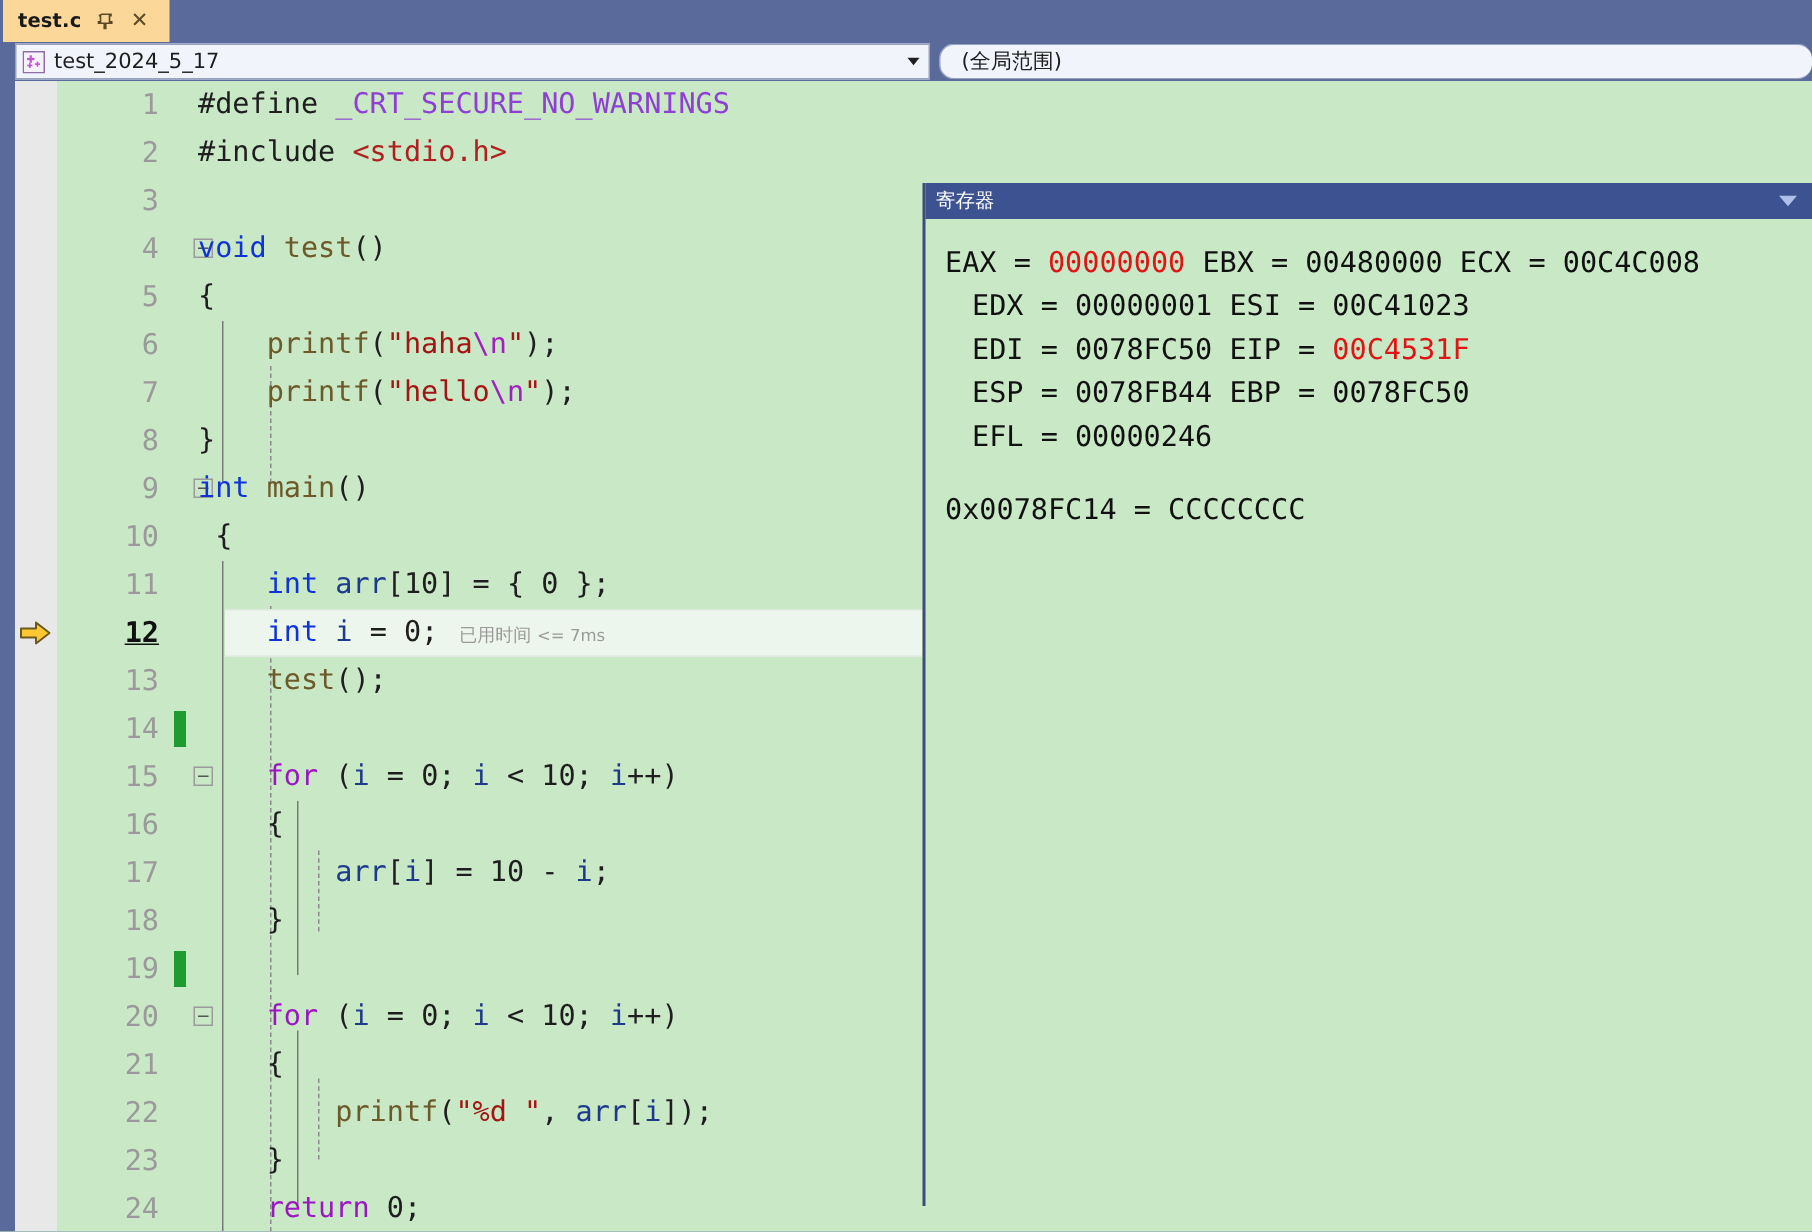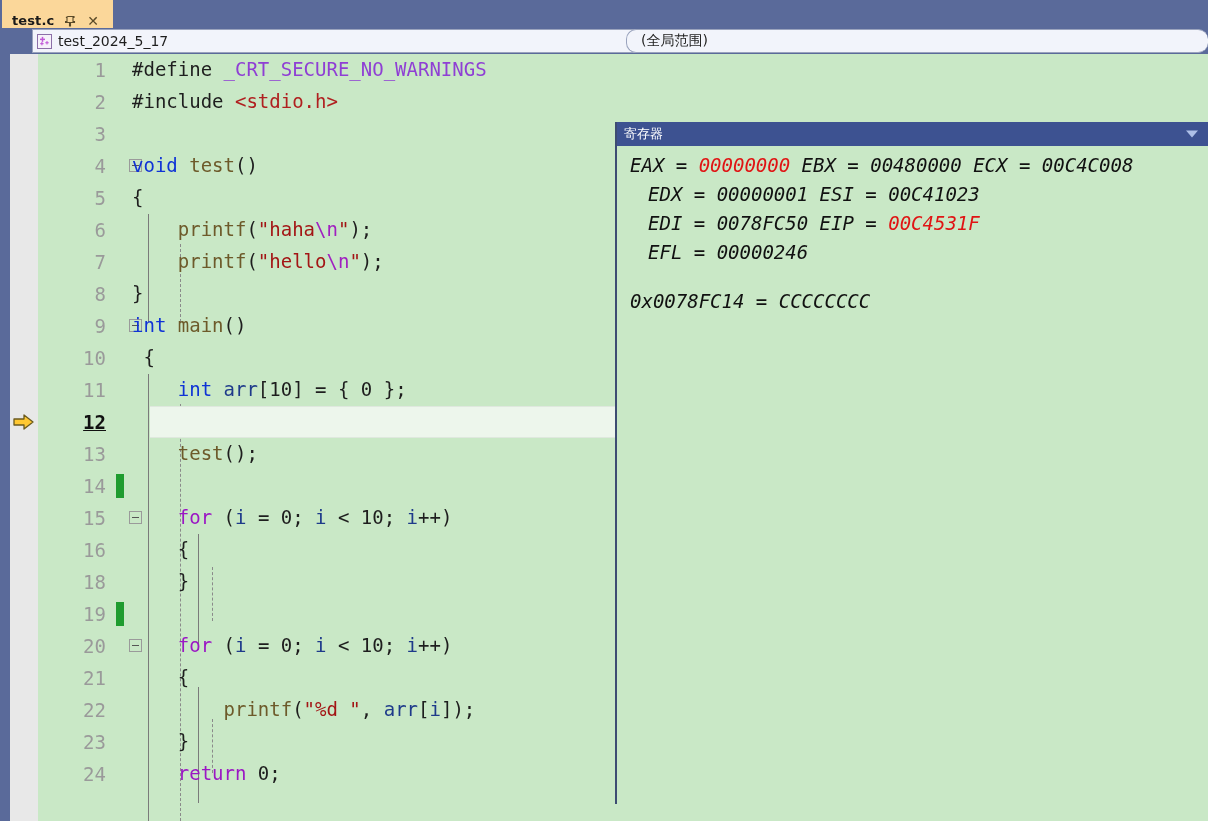--- a/index.html
+++ b/index.html
@@ -8,35 +8,35 @@
     background:#5a6a9a;
     font-family:"DejaVu Sans","Liberation Sans",sans-serif;
     -webkit-font-smoothing:none;
   }
   #app{position:relative;width:1208px;height:821px;overflow:hidden;}
 
   
   .tabstrip{position:absolute;left:0;top:0;width:1208px;height:28px;background:#5a6a9a;}
   .tab{
     position:absolute;left:2px;top:0;height:28px;
-    background:#fbd79a;display:flex;align-items:flex-end;
+    background:#fbd79a;display:flex;align-items:center;
     padding:0 8px 0 10px;box-sizing:border-box;
   }
   .tab-title{font-size:13px;font-weight:bold;color:#1a1a1a;letter-spacing:.1px;}
   .tab-pin{margin-left:11px;width:13px;height:13px;position:relative;display:inline-block;}
   .tab-pin svg{display:block;}
   .tab-close{margin-left:9px;font-size:14px;color:#5a4a28;line-height:1;font-family:"DejaVu Sans",sans-serif;}
 
   
   .navbar{position:absolute;left:0;top:28px;width:1208px;height:26px;background:#5a6a9a;}
   .navcombo{
     position:absolute;top:1px;height:24px;box-sizing:border-box;
     background:#f2f4fb;border:1px solid #9aa3bd;display:flex;align-items:center;
   }
-  .navcombo.left{left:10px;width:610px;margin-left:22px;}
+  .navcombo.left{left:10px;width:610px;}
   .navcombo.right{left:626px;width:582px;border-right:none;border-radius:10px;}
   .proj-icon{width:15px;height:15px;margin-left:4px;flex:0 0 auto;position:relative;}
   .navtext{font-size:14px;color:#1e1e1e;margin-left:6px;white-space:nowrap;overflow:hidden;}
   .navtext.zh{font-family:"DejaVu Sans","Liberation Sans",sans-serif;}
   .navarrow{
     position:absolute;right:6px;top:50%;transform:translateY(-50%);
     width:0;height:0;border-left:4px solid transparent;border-right:4px solid transparent;
     border-top:5px solid #1e1e1e;
   }
 
@@ -103,21 +103,21 @@
   
   .regpanel{position:absolute;left:615px;top:122px;width:593px;height:682px;background:#c9e8c6;
             border-left:2px solid #3d4c72;box-sizing:border-box;}
   .regtitle{position:relative;height:24px;background:#3d5291;display:flex;align-items:center;}
   .regtitle-text{color:#ffffff;font-size:13px;margin-left:7px;}
   .regtitle-arrow{
     position:absolute;right:10px;top:50%;transform:translateY(-50%);
     width:0;height:0;border-left:6px solid transparent;border-right:6px solid transparent;
     border-top:7px solid #aec0e8;
   }
-  .regbody{position:relative;padding-top:5px;font-style:italic;}
+  .regbody{position:relative;padding-top:15px;}
   .regline{
     font-family:"DejaVu Sans Mono","Liberation Mono",monospace;
     font-size:19px;color:#111;white-space:pre;height:29px;line-height:29px;
     padding-left:13px;
   }
   .regline.indent{padding-left:31px;}
   .reg-chg{color:#e01414;}
   .memline{
     font-family:"DejaVu Sans Mono","Liberation Mono",monospace;
     font-size:19px;color:#111;white-space:pre;padding-left:13px;margin-top:23px;
@@ -223,38 +223,43 @@
         <div class="line">
           <div class="lnum">11</div>
           <div class="codetext"><span class="t-plain">    </span><span class="t-kw">int </span><span class="t-var">arr</span><span class="t-plain">[10] = { 0 };</span></div>
         </div>
         <div class="line">
           <div class="cur-highlight"></div>
           <div class="curarrow"><svg width="22" height="18" viewBox="0 0 22 18">
               <path d="M1 6 h10 V2 l9 7 -9 7 v-4 H1 z" fill="#ffc832" stroke="#6b5a1e" stroke-width="1.3" stroke-linejoin="round"></path>
             </svg></div>
           <div class="lnum active">12</div>
+          <div class="codetext"><span class="t-plain">    </span><span class="t-kw">int </span><span class="t-var">i</span><span class="t-plain"> = 0;</span><span class="elapsed"><span>已用时间 </span><span class="ms">&lt;= 7ms</span></span></div>
         </div>
         <div class="line">
           <div class="lnum">13</div>
           <div class="codetext"><span class="t-plain">    </span><span class="t-fn">test</span><span class="t-plain">();</span></div>
         </div>
         <div class="line">
           <div class="changebar"></div>
           <div class="lnum">14</div>
           <div class="codetext"></div>
         </div>
         <div class="line">
           <div class="fold"></div>
           <div class="lnum">15</div>
           <div class="codetext"><span class="t-plain">    </span><span class="t-kw2">for</span><span class="t-plain"> (</span><span class="t-var">i</span><span class="t-plain"> = 0; </span><span class="t-var">i</span><span class="t-plain"> &lt; 10; </span><span class="t-var">i</span><span class="t-plain">++)</span></div>
         </div>
         <div class="line">
           <div class="lnum">16</div>
           <div class="codetext"><span class="t-plain">    {</span></div>
+        </div>
+        <div class="line">
+          <div class="lnum">17</div>
+          <div class="codetext"><span class="t-plain">        </span><span class="t-var">arr</span><span class="t-plain">[</span><span class="t-var">i</span><span class="t-plain">] = 10 - </span><span class="t-var">i</span><span class="t-plain">;</span></div>
         </div>
         <div class="line">
           <div class="lnum">18</div>
           <div class="codetext"><span class="t-plain">    }</span></div>
         </div>
         <div class="line">
           <div class="changebar"></div>
           <div class="lnum">19</div>
           <div class="codetext"></div>
         </div>
@@ -284,18 +289,19 @@
 
   <div class="regpanel">
     <div class="regtitle">
       <span class="regtitle-text">寄存器</span>
       <span class="regtitle-arrow"></span>
     </div>
     <div class="regbody" id="reg-host">
         <div class="regline"><span>EAX = </span><span class="reg-chg">00000000</span><span> EBX = 00480000 ECX = 00C4C008</span></div>
         <div class="regline indent"><span>EDX = 00000001 ESI = 00C41023</span></div>
         <div class="regline indent"><span>EDI = 0078FC50 EIP = </span><span class="reg-chg">00C4531F</span></div>
+        <div class="regline indent"><span>ESP = 0078FB44 EBP = 0078FC50</span></div>
         <div class="regline indent"><span>EFL = 00000246</span></div>
         <div class="memline">0x0078FC14 = CCCCCCCC</div>
       </div>
   </div>
 
 </div>
 
 </body></html>

